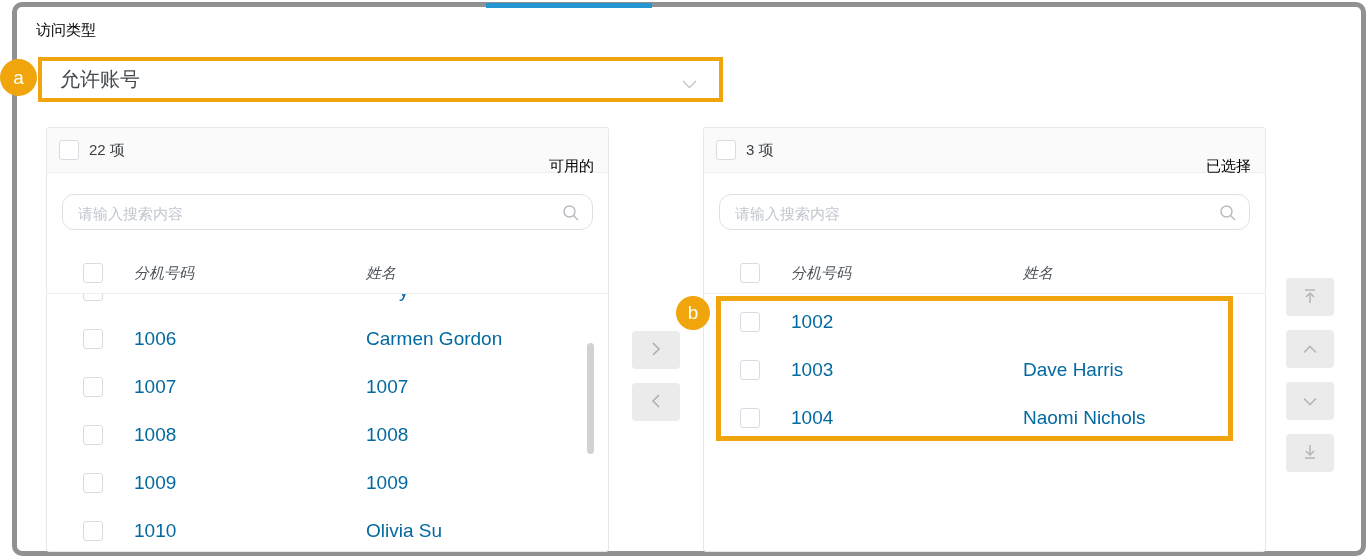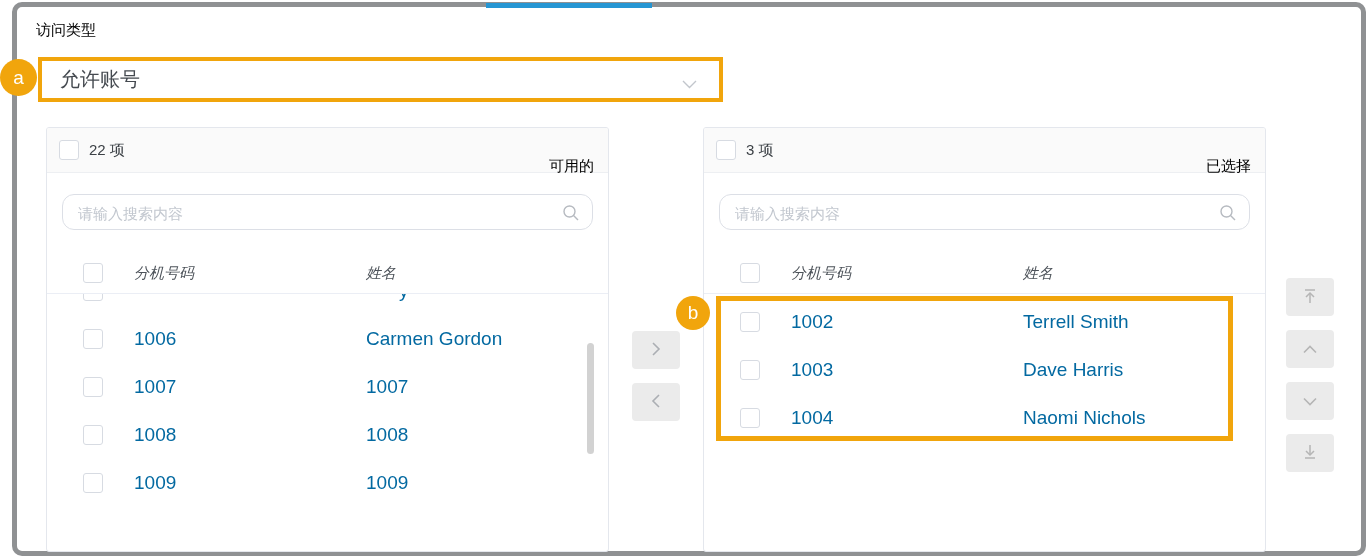--- a/index.html
+++ b/index.html
@@ -172,20 +172,25 @@
         <span class="num">1008</span>
         <span class="name">1008</span>
       </div>
 
       <div class="row">
         <span class="cb"></span>
         <span class="num">1009</span>
         <span class="name">1009</span>
       </div>
 
+      <div class="row">
+        <span class="cb"></span>
+        <span class="num">1010</span>
+        <span class="name">Olivia Su</span>
+      </div>
     </div>
   <div class="scroll-thumb"></div>
 </div>
 
 <button class="sq-btn btn-to-right">
   <span>
     <svg width="10" height="16" viewBox="0 0 10 16">
         <path d="M2 2 L8 8 L2 14" stroke="#abaeb3" stroke-width="1.6" fill="none"></path>
       </svg>
   </span>
@@ -216,21 +221,20 @@
   <div class="thead">
     <span class="cb"></span>
     <span class="col-num">分机号码</span>
     <span class="col-name">姓名</span>
   </div>
   <div class="list">
 
       <div class="row row-first-pad row-pad">
         <span class="cb"></span>
         <span class="num">1002</span>
-        <span class="name">Terrell Smith</span>
       </div>
 
       <div class="row row-first-pad">
         <span class="cb"></span>
         <span class="num">1003</span>
         <span class="name">Dave Harris</span>
       </div>
 
       <div class="row row-first-pad">
         <span class="cb"></span>

